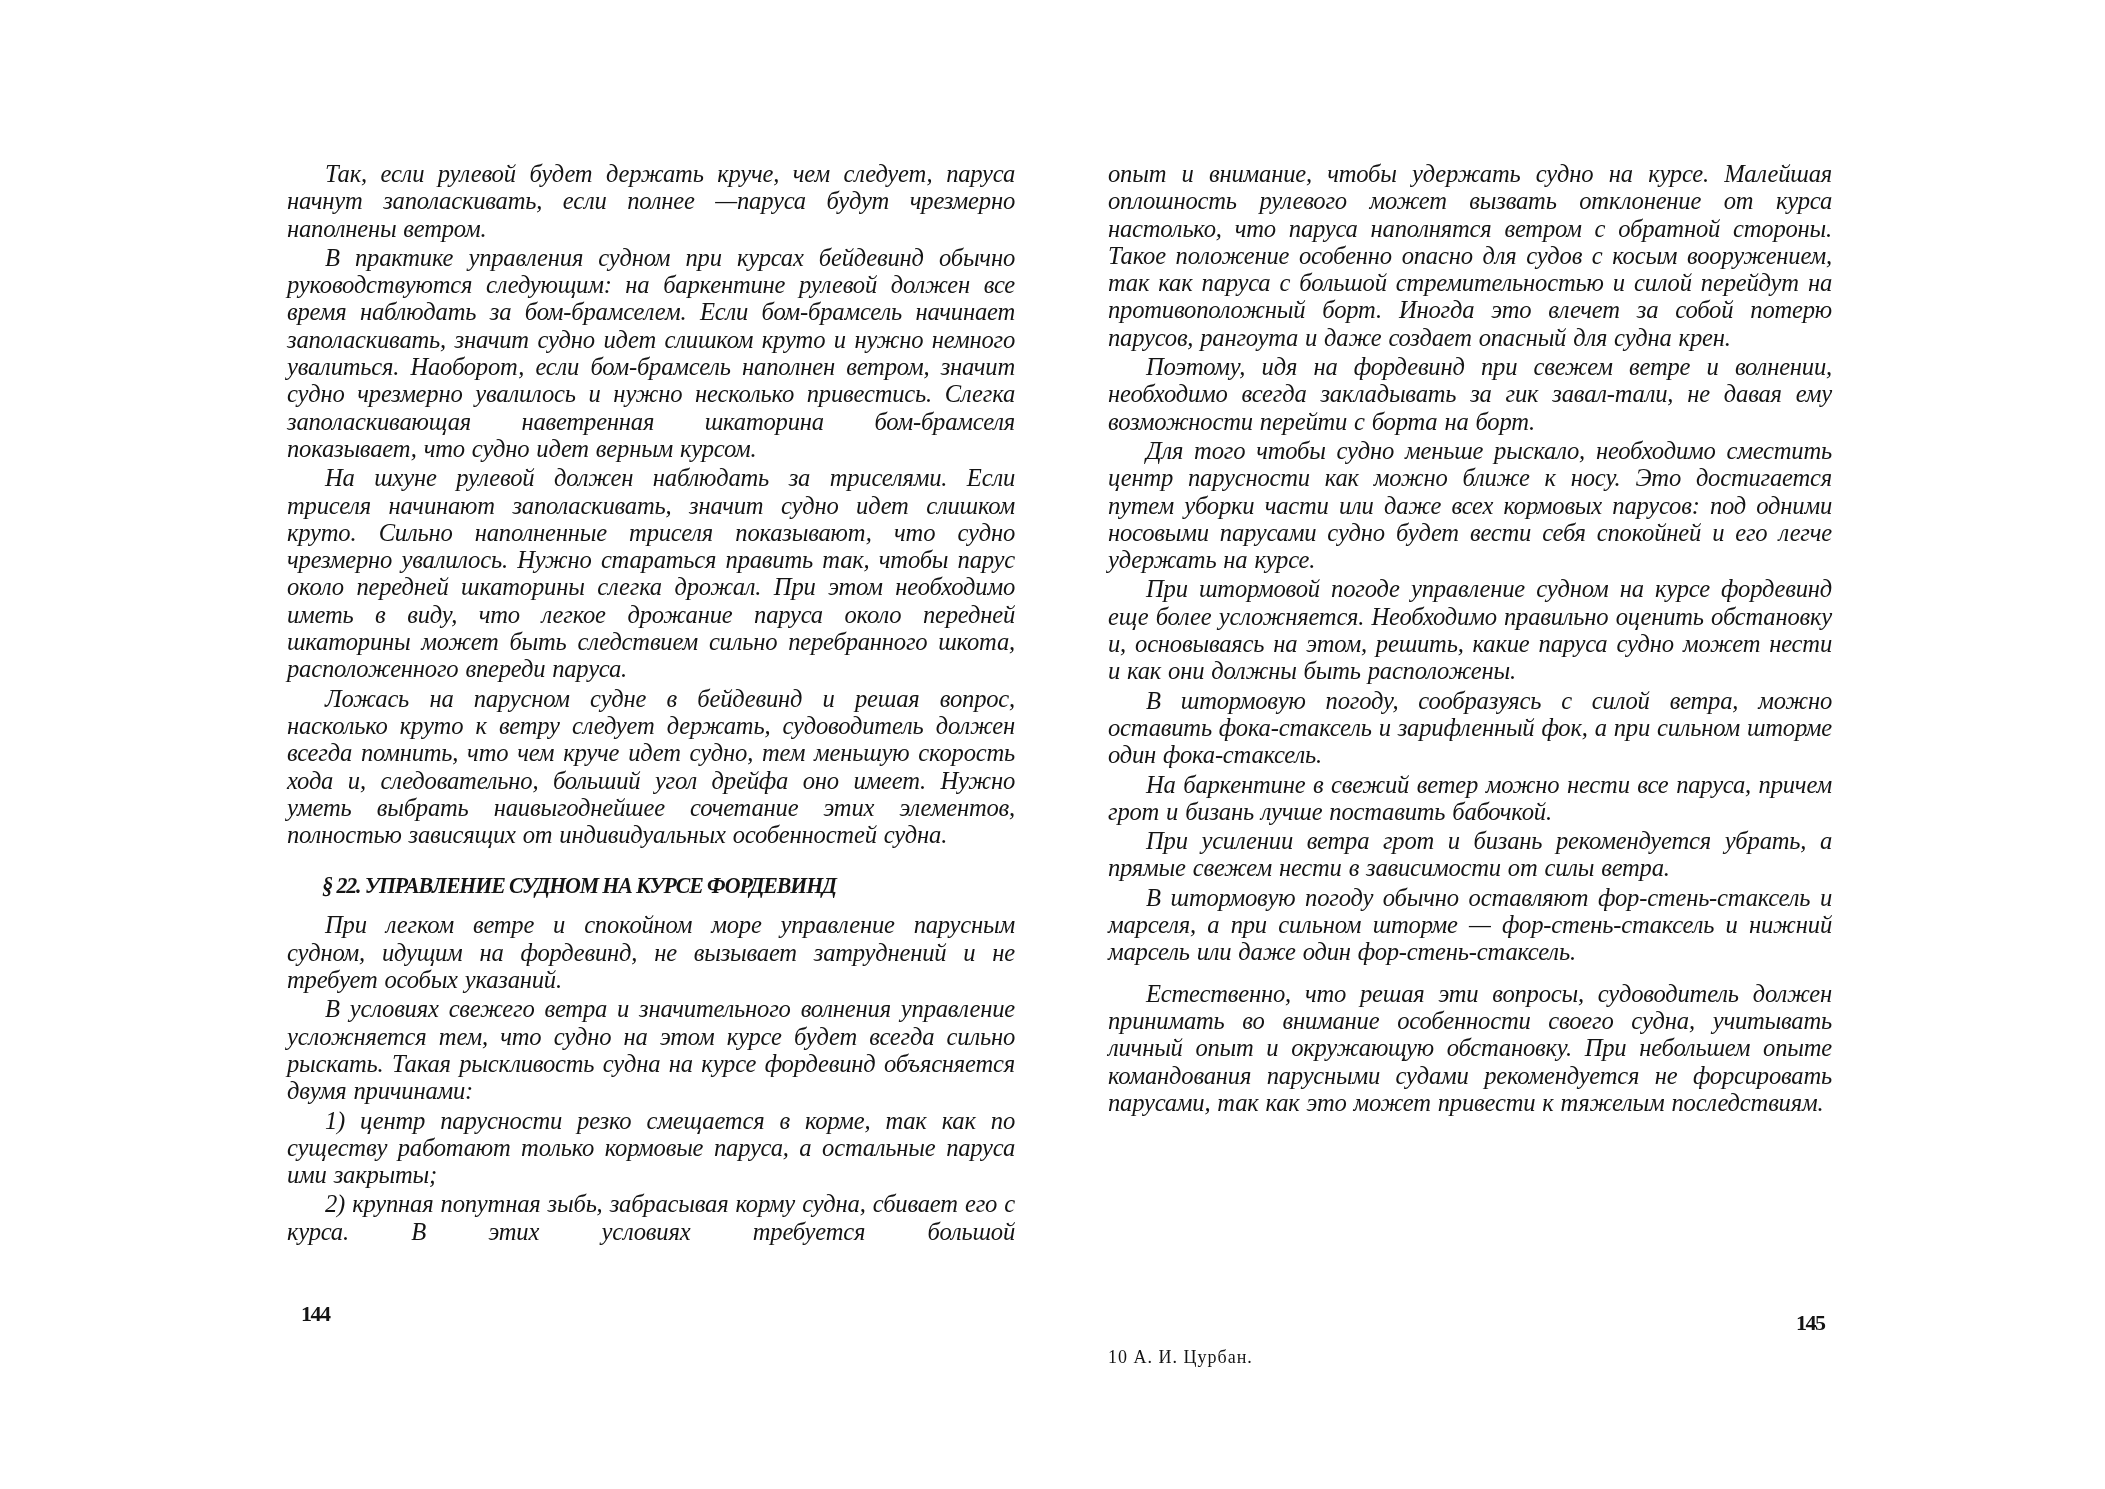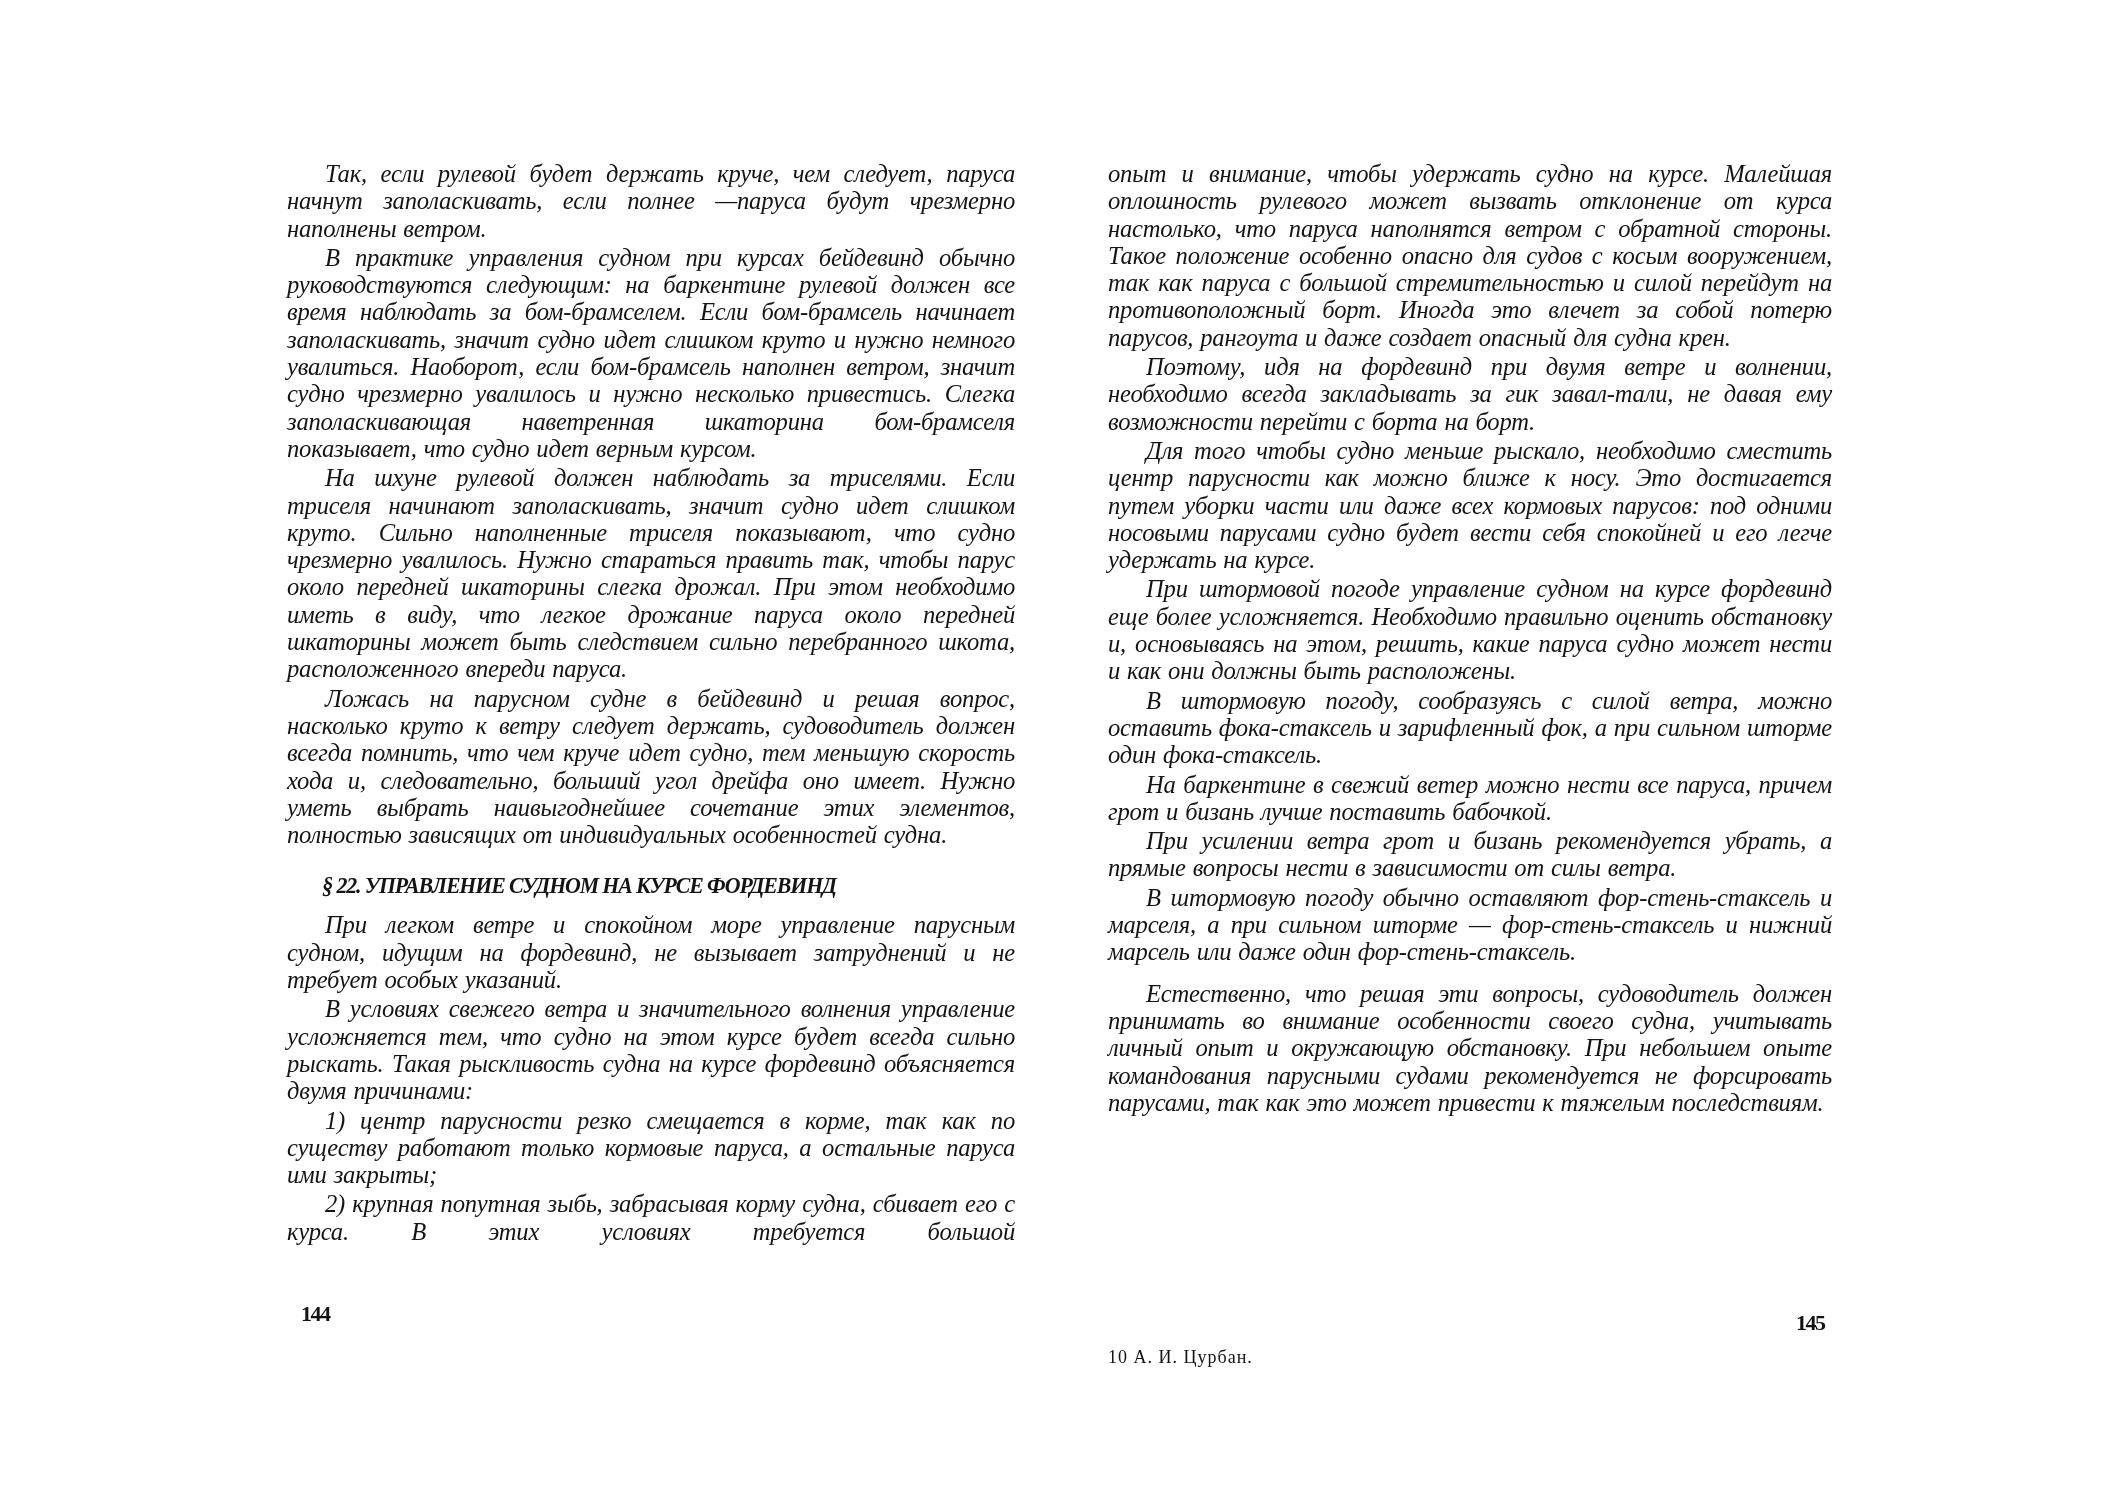--- a/index.html
+++ b/index.html
@@ -64,24 +64,24 @@
   <div class="heading">§ 22. УПРАВЛЕНИЕ СУДНОМ НА КУРСЕ ФОРДЕВИНД</div>
   <p class="para">При легком ветре и спокойном море управление парусным судном, идущим на фордевинд, не вызывает затруднений и не требует особых указаний.</p>
   <p class="para">В условиях свежего ветра и значительного волнения управление усложняется тем, что судно на этом курсе будет всегда сильно рыскать. Такая рыскливость судна на курсе фордевинд объясняется двумя причинами:</p>
   <p class="para">1) центр парусности резко смещается в корме, так как по существу работают только кормовые паруса, а остальные паруса ими закрыты;</p>
   <p class="para" style="text-align-last: justify;">2) крупная попутная зыбь, забрасывая корму судна, сбивает его с курса. В этих условиях требуется большой</p>
 </div>
 <div class="folio left">144</div>
 
 <div class="page right">
   <p class="para noindent">опыт и внимание, чтобы удержать судно на курсе. Малейшая оплошность рулевого может вызвать отклонение от курса настолько, что паруса наполнятся ветром с обратной стороны. Такое положение особенно опасно для судов с косым вооружением, так как паруса с большой стремительностью и силой перейдут на противоположный борт. Иногда это влечет за собой потерю парусов, рангоута и даже создает опасный для судна крен.</p>
-  <p class="para">Поэтому, идя на фордевинд при двумя ветре и волнении, необходимо всегда закладывать за гик завал-тали, не давая ему возможности перейти с борта на борт.</p>
+  <p class="para">Поэтому, идя на фордевинд при свежем ветре и волнении, необходимо всегда закладывать за гик завал-тали, не давая ему возможности перейти с борта на борт.</p>
   <p class="para">Для того чтобы судно меньше рыскало, необходимо сместить центр парусности как можно ближе к носу. Это достигается путем уборки части или даже всех кормовых парусов: под одними носовыми парусами судно будет вести себя спокойней и его легче удержать на курсе.</p>
   <p class="para">При штормовой погоде управление судном на курсе фордевинд еще более усложняется. Необходимо правильно оценить обстановку и, основываясь на этом, решить, какие паруса судно может нести и как они должны быть расположены.</p>
   <p class="para">В штормовую погоду, сообразуясь с силой ветра, можно оставить фока-стаксель и зарифленный фок, а при сильном шторме один фока-стаксель.</p>
   <p class="para">На баркентине в свежий ветер можно нести все паруса, причем грот и бизань лучше поставить бабочкой.</p>
-  <p class="para">При усилении ветра грот и бизань рекомендуется убрать, а прямые вопросы нести в зависимости от силы ветра.</p>
+  <p class="para">При усилении ветра грот и бизань рекомендуется убрать, а прямые свежем нести в зависимости от силы ветра.</p>
   <p class="para">В штормовую погоду обычно оставляют фор-стень-стаксель и марселя, а при сильном шторме — фор-стень-стаксель и нижний марсель или даже один фор-стень-стаксель.</p>
   <div class="spacer"></div>
   <p class="para">Естественно, что решая эти вопросы, судоводитель должен принимать во внимание особенности своего судна, учитывать личный опыт и окружающую обстановку. При небольшем опыте командования парусными судами рекомендуется не форсировать парусами, так как это может привести к тяжелым последствиям.</p>
 </div>
 <div class="signature">10 А. И. Цурбан.</div>
 <div class="folio right">145</div>
 
 </body></html>

